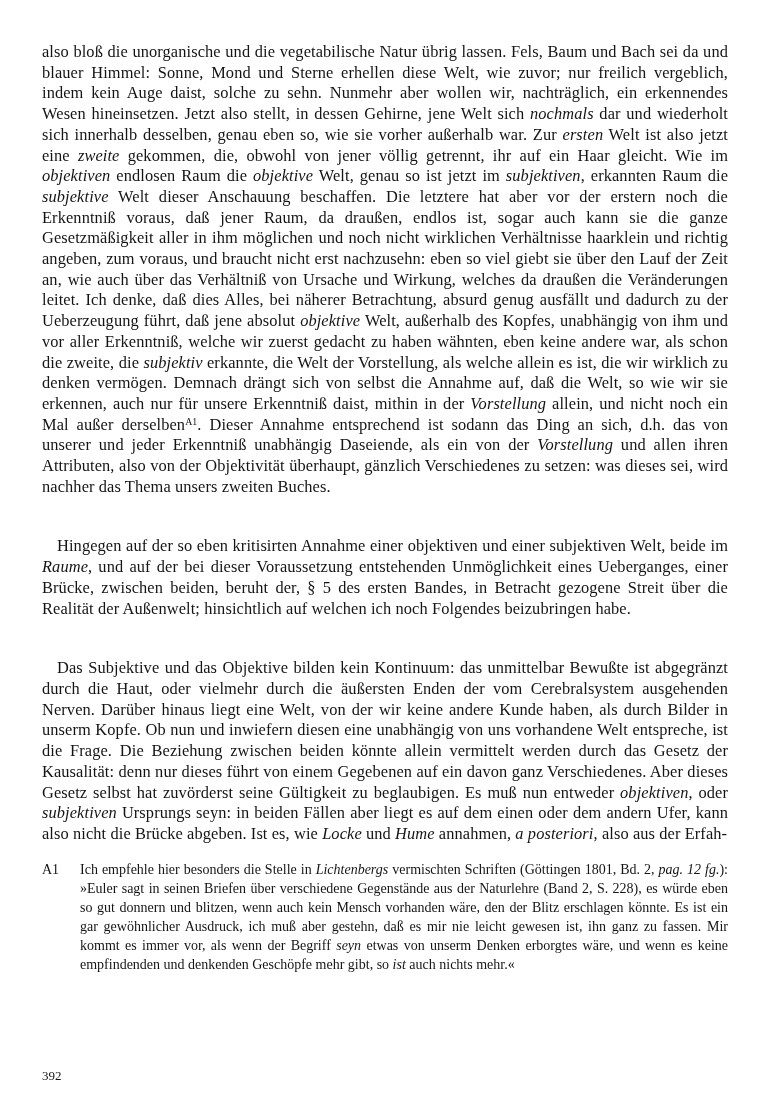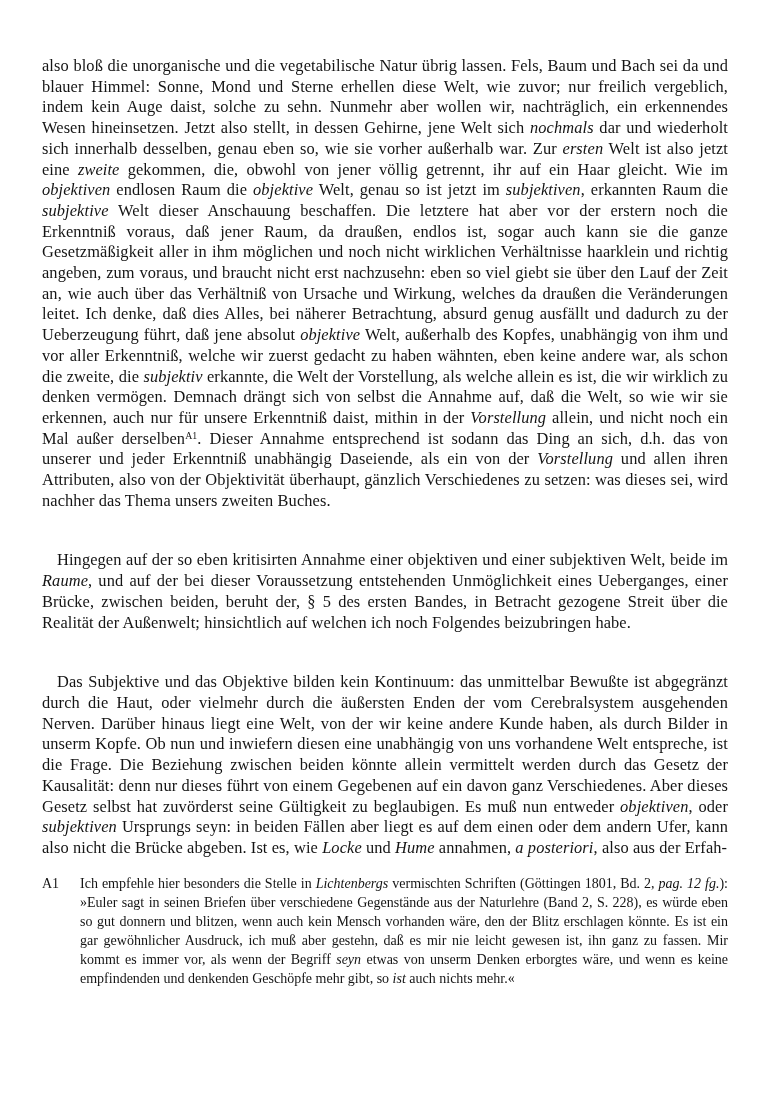--- a/index.html
+++ b/index.html
@@ -11,21 +11,21 @@
     height: 1100px;
     background: #ffffff;
     color: #141414;
     font-family: "Liberation Serif", "DejaVu Serif", serif;
     overflow: hidden;
   }
   .page {
     box-sizing: border-box;
     width: 770px;
     height: 1100px;
-    padding: 56px 42px 0 42px;
+    padding: 42px 42px 0 42px;
     display: flex;
     flex-direction: column;
   }
   .main-text {
     font-size: 16.4px;
     line-height: 20.7px;
     text-align: justify;
     letter-spacing: 0.1px;
   }
   .main-text p {
@@ -73,14 +73,17 @@
     <p><span>also bloß die unorganische und die vegetabilische Natur übrig lassen. Fels, Baum und Bach sei da und blauer Himmel: Sonne, Mond und Sterne erhellen diese Welt, wie zuvor; nur freilich vergeblich, indem kein Auge daist, solche zu sehn. Nunmehr aber wollen wir, nachträglich, ein erkennendes Wesen hineinsetzen. Jetzt also stellt, in dessen Gehirne, jene Welt sich </span><em>nochmals</em><span> dar und wiederholt sich innerhalb desselben, genau eben so, wie sie vorher außerhalb war. Zur </span><em>ersten</em><span> Welt ist also jetzt eine </span><em>zweite</em><span> gekommen, die, obwohl von jener völlig getrennt, ihr auf ein Haar gleicht. Wie im </span><em>objektiven</em><span> endlosen Raum die </span><em>objektive</em><span> Welt, genau so ist jetzt im </span><em>subjektiven</em><span>, erkannten Raum die </span><em>subjektive</em><span> Welt dieser Anschauung beschaffen. Die letztere hat aber vor der erstern noch die Erkenntniß voraus, daß jener Raum, da draußen, endlos ist, sogar auch kann sie die ganze Gesetzmäßigkeit aller in ihm möglichen und noch nicht wirklichen Verhältnisse haarklein und richtig angeben, zum voraus, und braucht nicht erst nachzusehn: eben so viel giebt sie über den Lauf der Zeit an, wie auch über das Verhältniß von Ursache und Wirkung, welches da draußen die Veränderungen leitet. Ich denke, daß dies Alles, bei näherer Betrachtung, absurd genug ausfällt und dadurch zu der Ueberzeugung führt, daß jene absolut </span><em>objektive</em><span> Welt, außerhalb des Kopfes, unabhängig von ihm und vor aller Erkenntniß, welche wir zuerst gedacht zu haben wähnten, eben keine andere war, als schon die zweite, die </span><em>subjektiv</em><span> erkannte, die Welt der Vorstellung, als welche allein es ist, die wir wirklich zu denken vermögen. Demnach drängt sich von selbst die Annahme auf, daß die Welt, so wie wir sie erkennen, auch nur für unsere Erkenntniß daist, mithin in der </span><em>Vorstellung</em><span> allein, und nicht noch ein Mal außer derselben</span><sup>A1</sup><span>. Dieser Annahme entsprechend ist sodann das Ding an sich, d.h. das von unserer und jeder Erkenntniß unabhängig Daseiende, als ein von der </span><em>Vorstellung</em><span> und allen ihren Attributen, also von der Objektivität überhaupt, gänzlich Verschiedenes zu setzen: was dieses sei, wird nachher das Thema unsers zweiten Buches.</span></p>
     <p class="indent"><span>Hingegen auf der so eben kritisirten Annahme einer objektiven und einer subjektiven Welt, beide im </span><em>Raume</em><span>, und auf der bei dieser Voraussetzung entstehenden Unmöglichkeit eines Ueberganges, einer Brücke, zwischen beiden, beruht der, § 5 des ersten Bandes, in Betracht gezogene Streit über die Realität der Außenwelt; hinsichtlich auf welchen ich noch Folgendes beizubringen habe.</span></p>
     <p class="indent"><span>Das Subjektive und das Objektive bilden kein Kontinuum: das unmittelbar Bewußte ist abgegränzt durch die Haut, oder vielmehr durch die äußersten Enden der vom Cerebralsystem ausgehenden Nerven. Darüber hinaus liegt eine Welt, von der wir keine andere Kunde haben, als durch Bilder in unserm Kopfe. Ob nun und inwiefern diesen eine unabhängig von uns vorhandene Welt entspreche, ist die Frage. Die Beziehung zwischen beiden könnte allein vermittelt werden durch das Gesetz der Kausalität: denn nur dieses führt von einem Gegebenen auf ein davon ganz Verschiedenes. Aber dieses Gesetz selbst hat zuvörderst seine Gültigkeit zu beglaubigen. Es muß nun entweder </span><em>objektiven</em><span>, oder </span><em>subjektiven</em><span> Ursprungs seyn: in beiden Fällen aber liegt es auf dem einen oder dem andern Ufer, kann also nicht die Brücke abgeben. Ist es, wie </span><em>Locke</em><span> und </span><em>Hume</em><span> annahmen, </span><em>a posteriori</em><span>, also aus der Erfah-</span></p>
   </div>
 
   <div class="footnote">
     <span class="fn-label">A1</span>
     <span class="fn-text"><span>Ich empfehle hier besonders die Stelle in </span><em>Lichtenbergs</em><span> vermischten Schriften (Göttingen 1801, Bd. 2, </span><em>pag. 12 fg.</em><span>): »Euler sagt in seinen Briefen über verschiedene Gegenstände aus der Naturlehre (Band 2, S. 228), es würde eben so gut donnern und blitzen, wenn auch kein Mensch vorhanden wäre, den der Blitz erschlagen könnte. Es ist ein gar gewöhnlicher Ausdruck, ich muß aber gestehn, daß es mir nie leicht gewesen ist, ihn ganz zu fassen. Mir kommt es immer vor, als wenn der Begriff </span><em>seyn</em><span> etwas von unserm Denken erborgtes wäre, und wenn es keine empfindenden und denkenden Geschöpfe mehr gibt, so </span><em>ist</em><span> auch nichts mehr.«</span></span>
   </div>
 
+  <div class="footer">
+    <span>392</span>
+  </div>
 
 </div>
 
 </body></html>

